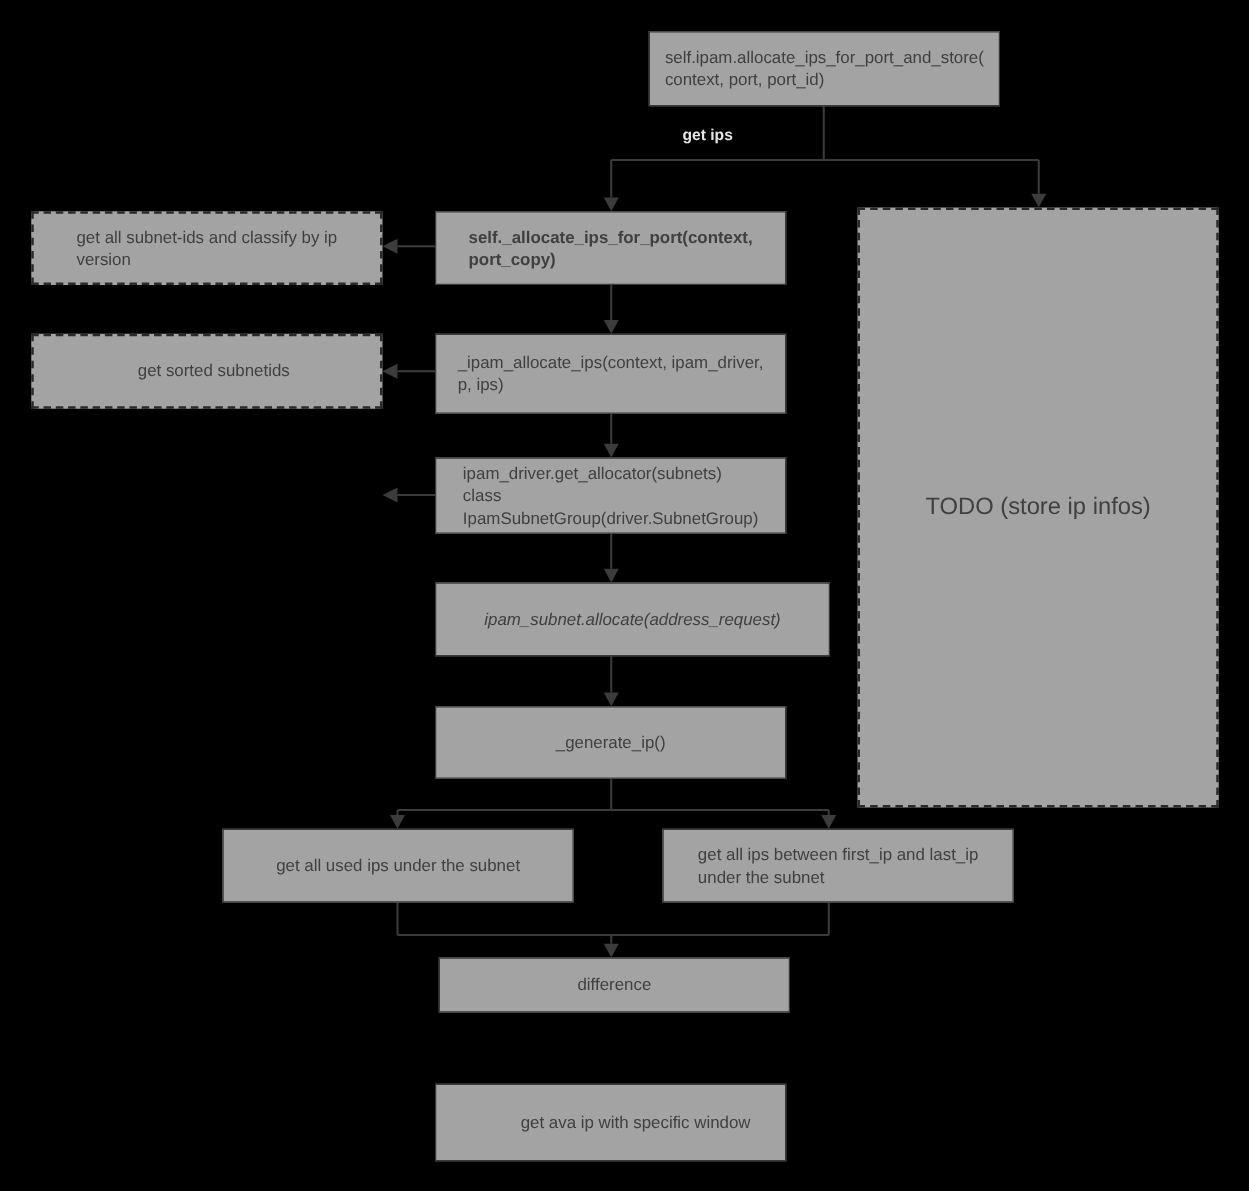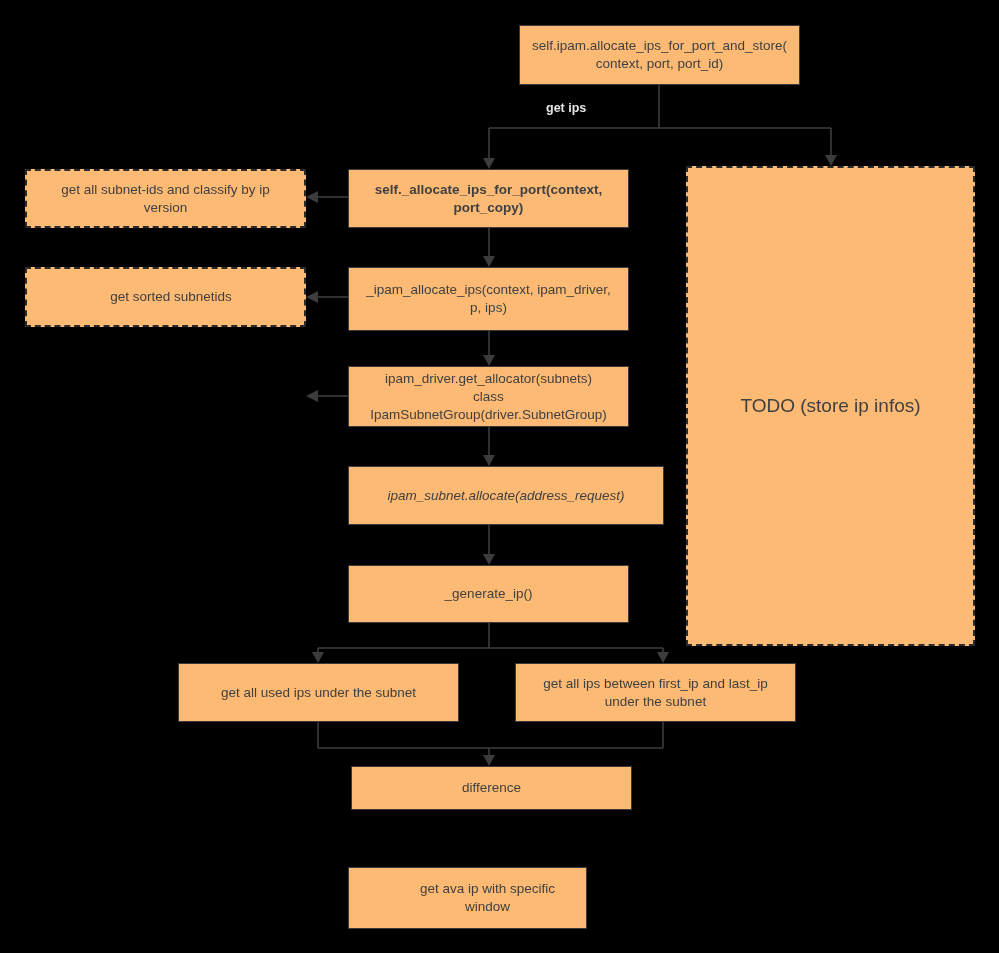--- a/index.html
+++ b/index.html
@@ -11,26 +11,25 @@
   #canvas {
     position: relative;
     width: 999px;
     height: 953px;
     background: #000000;
     overflow: hidden;
     font-family: "Liberation Sans", sans-serif;
   }
   .node {
     position: absolute;
-    background: #fdba74;
+    background: #a3a3a3;
     color: #404040;
     display: flex;
     align-items: center;
     justify-content: center;
-    text-align: center;
     box-sizing: border-box;
     font-size: 13.5px;
     line-height: 18px;
     padding: 4px 8px;
     z-index: 3;
   }
   .node.solid {
     border: 1.5px solid #3a3a3a;
   }
   .node.dashed {
@@ -151,30 +150,30 @@
   </div>
 
   <div class="node solid" style="left:348px; top:565px; width:281px; height:58px;">
     <span class="label">_generate_ip()</span>
   </div>
 
   <div class="node solid" style="left:178px; top:663px; width:281px; height:59px;">
     <span class="label">get all used ips under the subnet</span>
   </div>
 
-  <div class="node solid" style="left:515px; top:663px; width:281px; height:59px;">
+  <div class="node solid" style="left:530px; top:663px; width:281px; height:59px;">
     <span class="label">get all ips between first_ip and last_ip
 under the subnet</span>
   </div>
 
   <div class="node solid" style="left:351px; top:766px; width:281px; height:44px;">
     <span class="label">difference</span>
   </div>
 
-  <div class="node solid" style="left:348px; top:867px; width:239px; height:62px;padding-left:48px;">
+  <div class="node solid" style="left:348px; top:867px; width:281px; height:62px;padding-left:48px;">
     <span class="label">get ava ip with specific window</span>
   </div>
 
   <div class="node dashed" style="left:25px; top:169px; width:281px; height:59px;">
     <span class="label">get all subnet-ids and classify by ip
 version</span>
   </div>
 
   <div class="node dashed" style="left:25px; top:267px; width:281px; height:60px;padding-left:19px;">
     <span class="label">get sorted subnetids</span>

